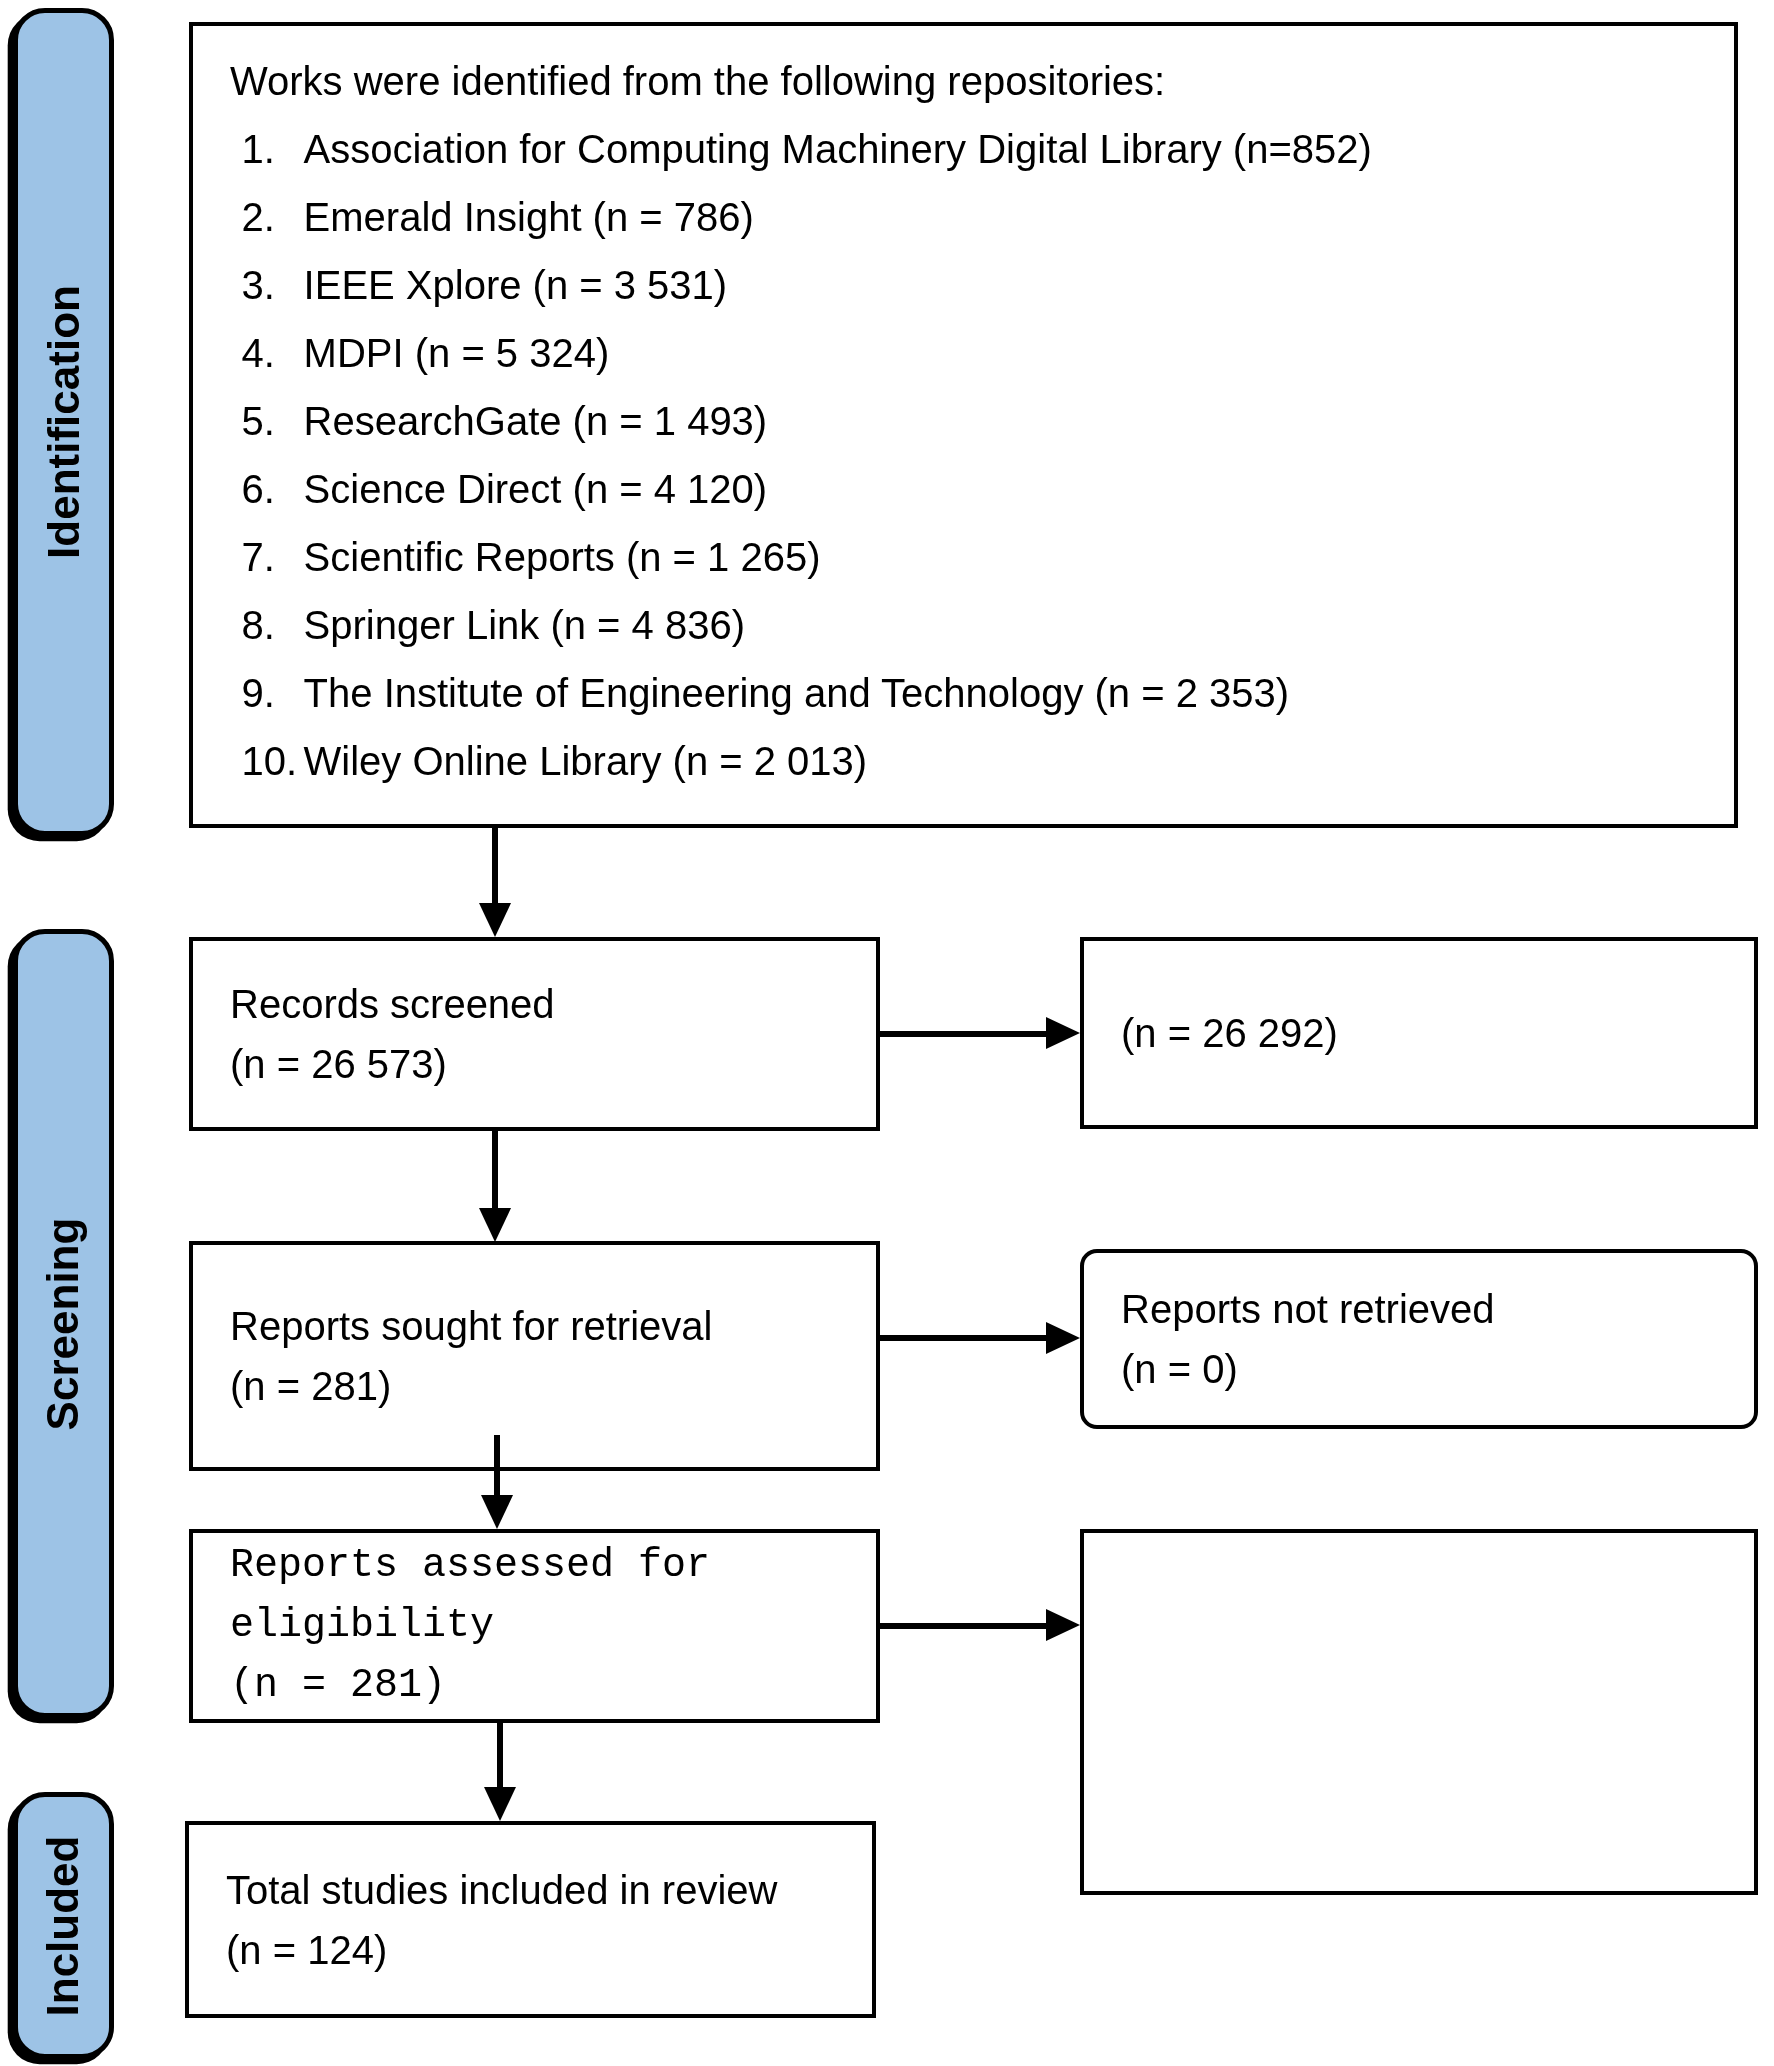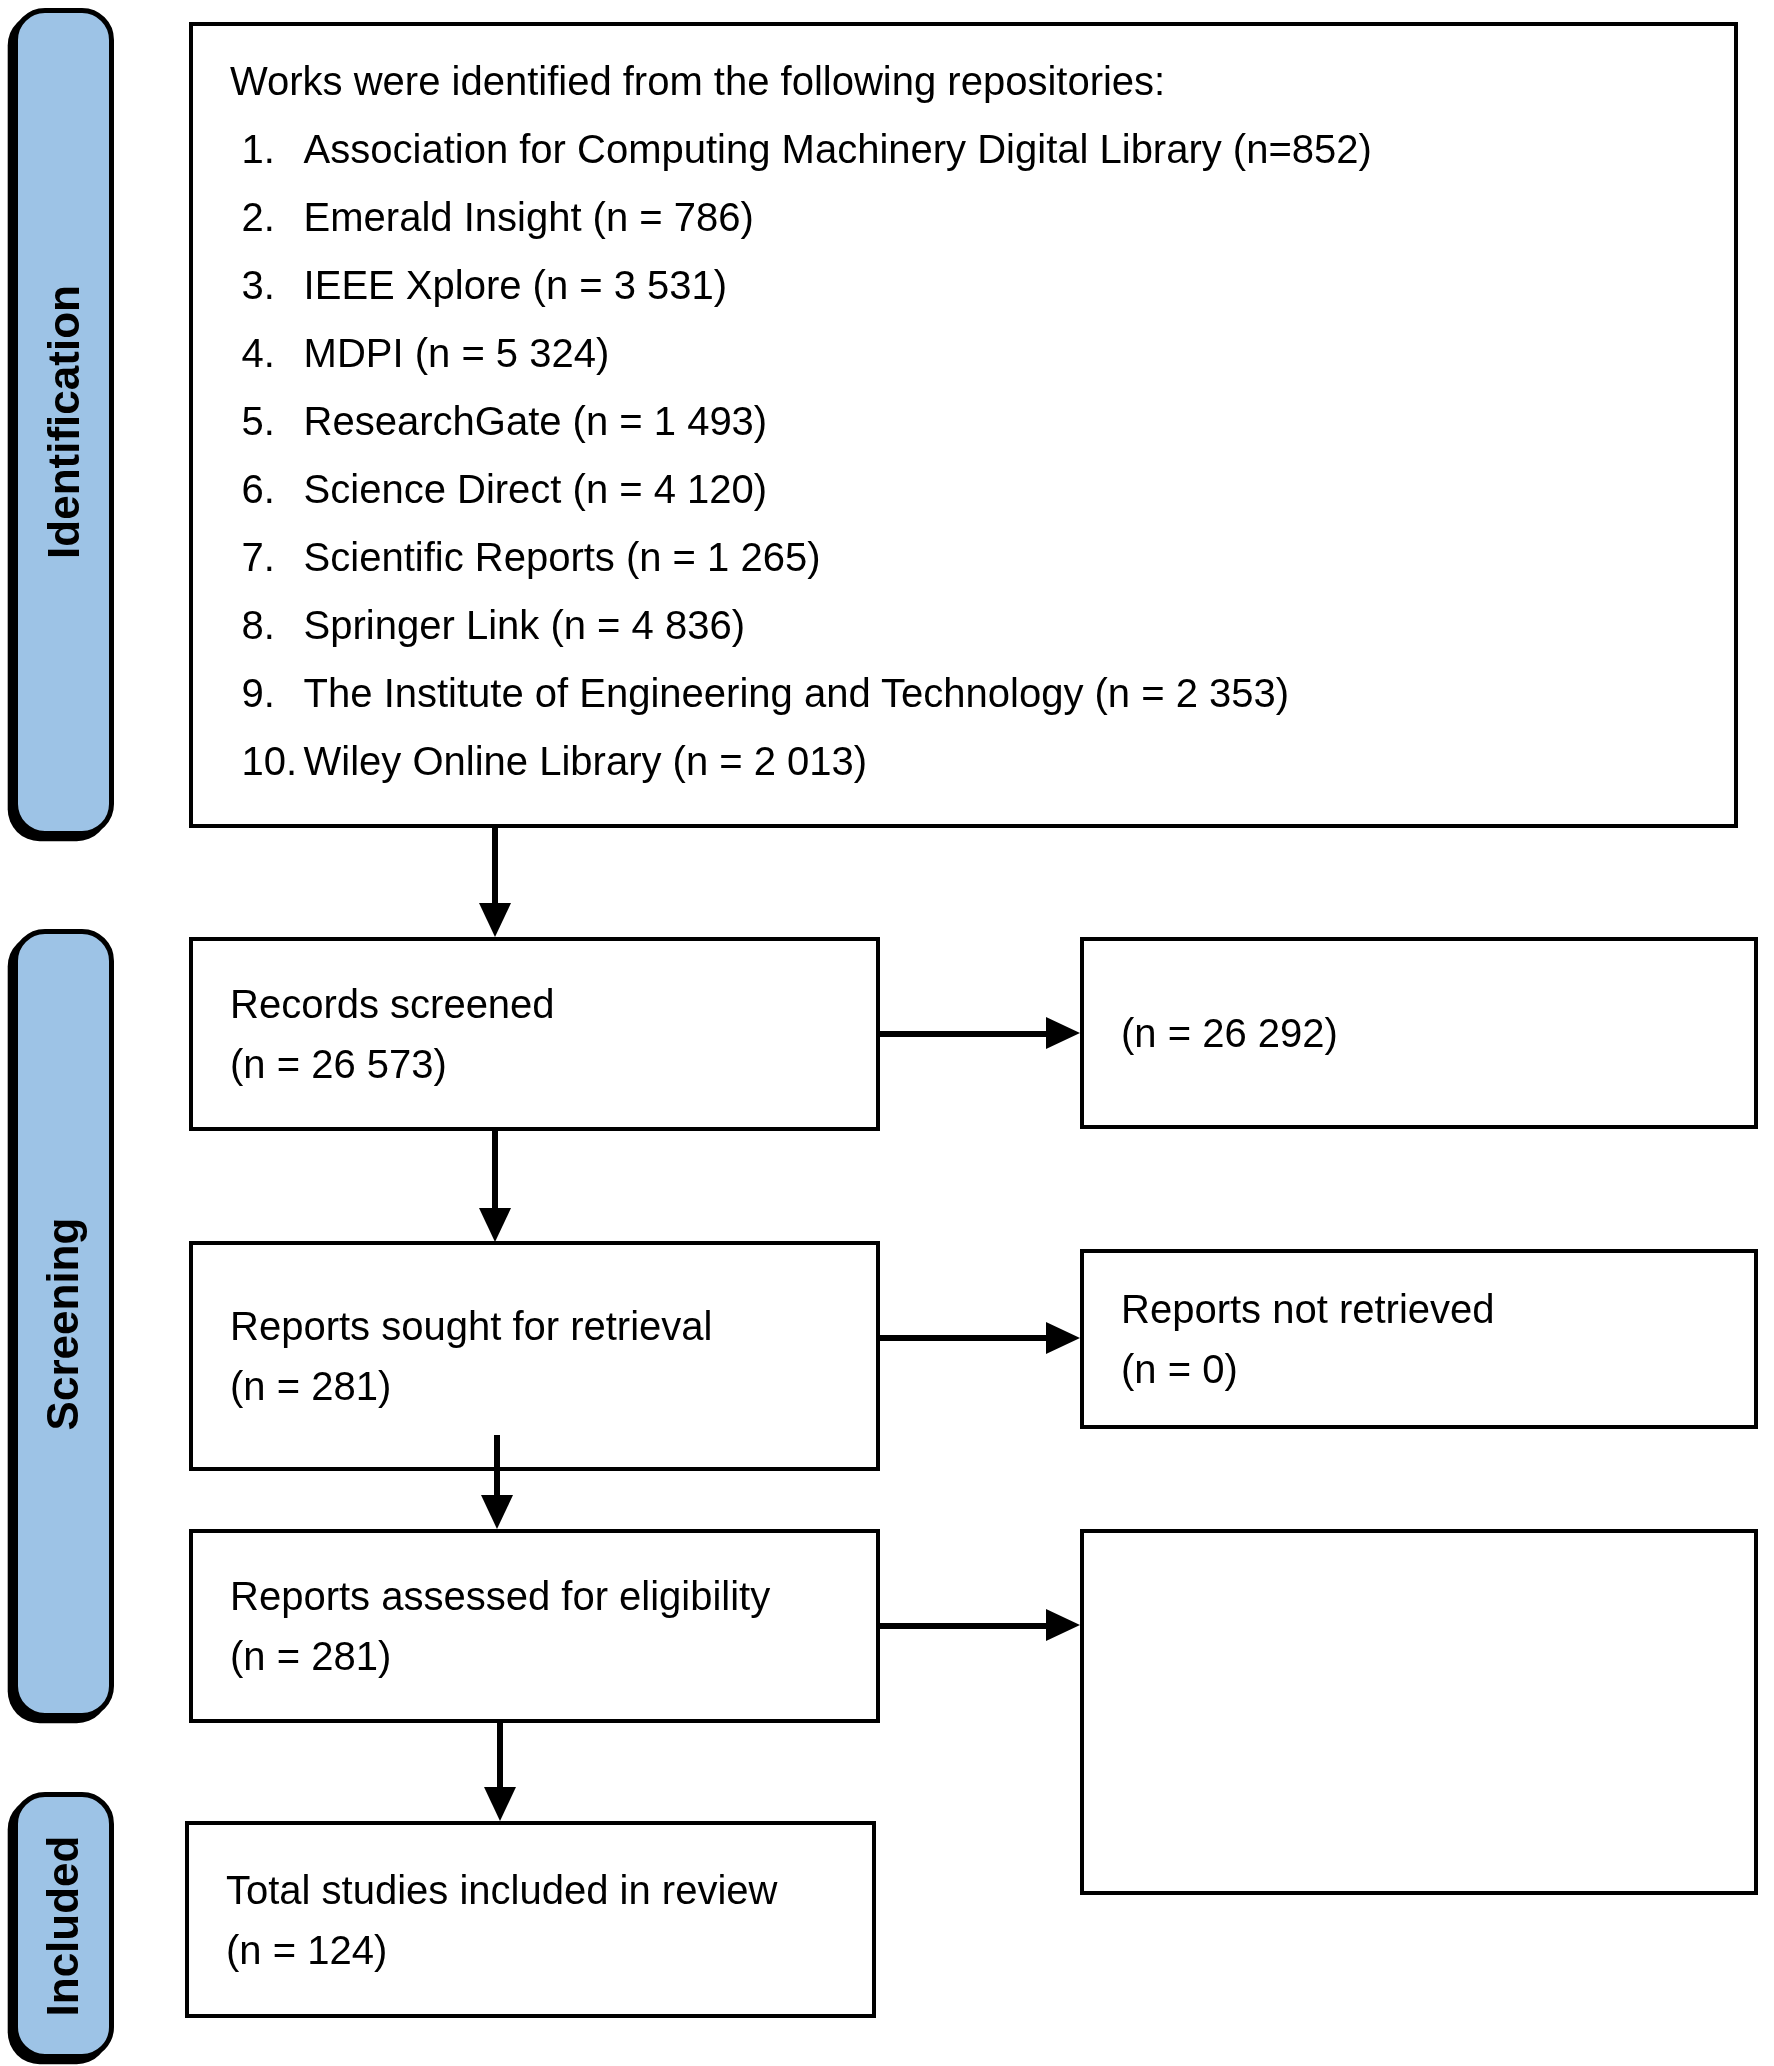--- a/index.html
+++ b/index.html
@@ -28,22 +28,22 @@
   .src-num { flex:none; width:62px; margin-left:11.6px; }
   .src-text { flex:1; }
   
   .stack {
     display:flex; flex-direction:column; justify-content:center;
     height:100%; padding-left:37px; line-height:1.5; box-sizing:border-box;
   }
   #box-records-screened   { left:189px;  top:937px; width:691px; height:194px; }
   #box-records-excluded   { left:1080px; top:937px; width:678px; height:192px; }
   #box-reports-sought     { left:189px;  top:1241px; width:691px; height:230px; }
-  #box-reports-not-retrieved { left:1080px; top:1249px; width:678px; height:180px; }
-  #box-reports-assessed   { left:189px;  top:1529px; width:691px; height:194px; }
+  #box-reports-not-retrieved { left:1080px; top:1249px; width:678px; height:180px;border-radius:17px; }
+  #box-reports-assessed   { left:189px;  top:1529px; width:691px; height:194px;font-family:Liberation Mono, monospace; }
   #box-reports-excluded   { left:1080px; top:1529px; width:678px; height:366px; }
   #box-total-included     { left:185px;  top:1821px; width:691px; height:197px; }
   .excl-detail { margin-left:69px; width:535px; }
   
   #pill-identification { left:13.2px; top:8px;   width:101px; height:828px; }
   #pill-screening      { left:13.2px; top:929px; width:101px; height:789px; }
   #pill-included       { left:13.2px; top:1792px; width:101px; height:267px; }
   
   .vshaft { position:absolute; width:6.4px; background:var(--ink); }
   .vhead  { position:absolute; width:0; height:0;

